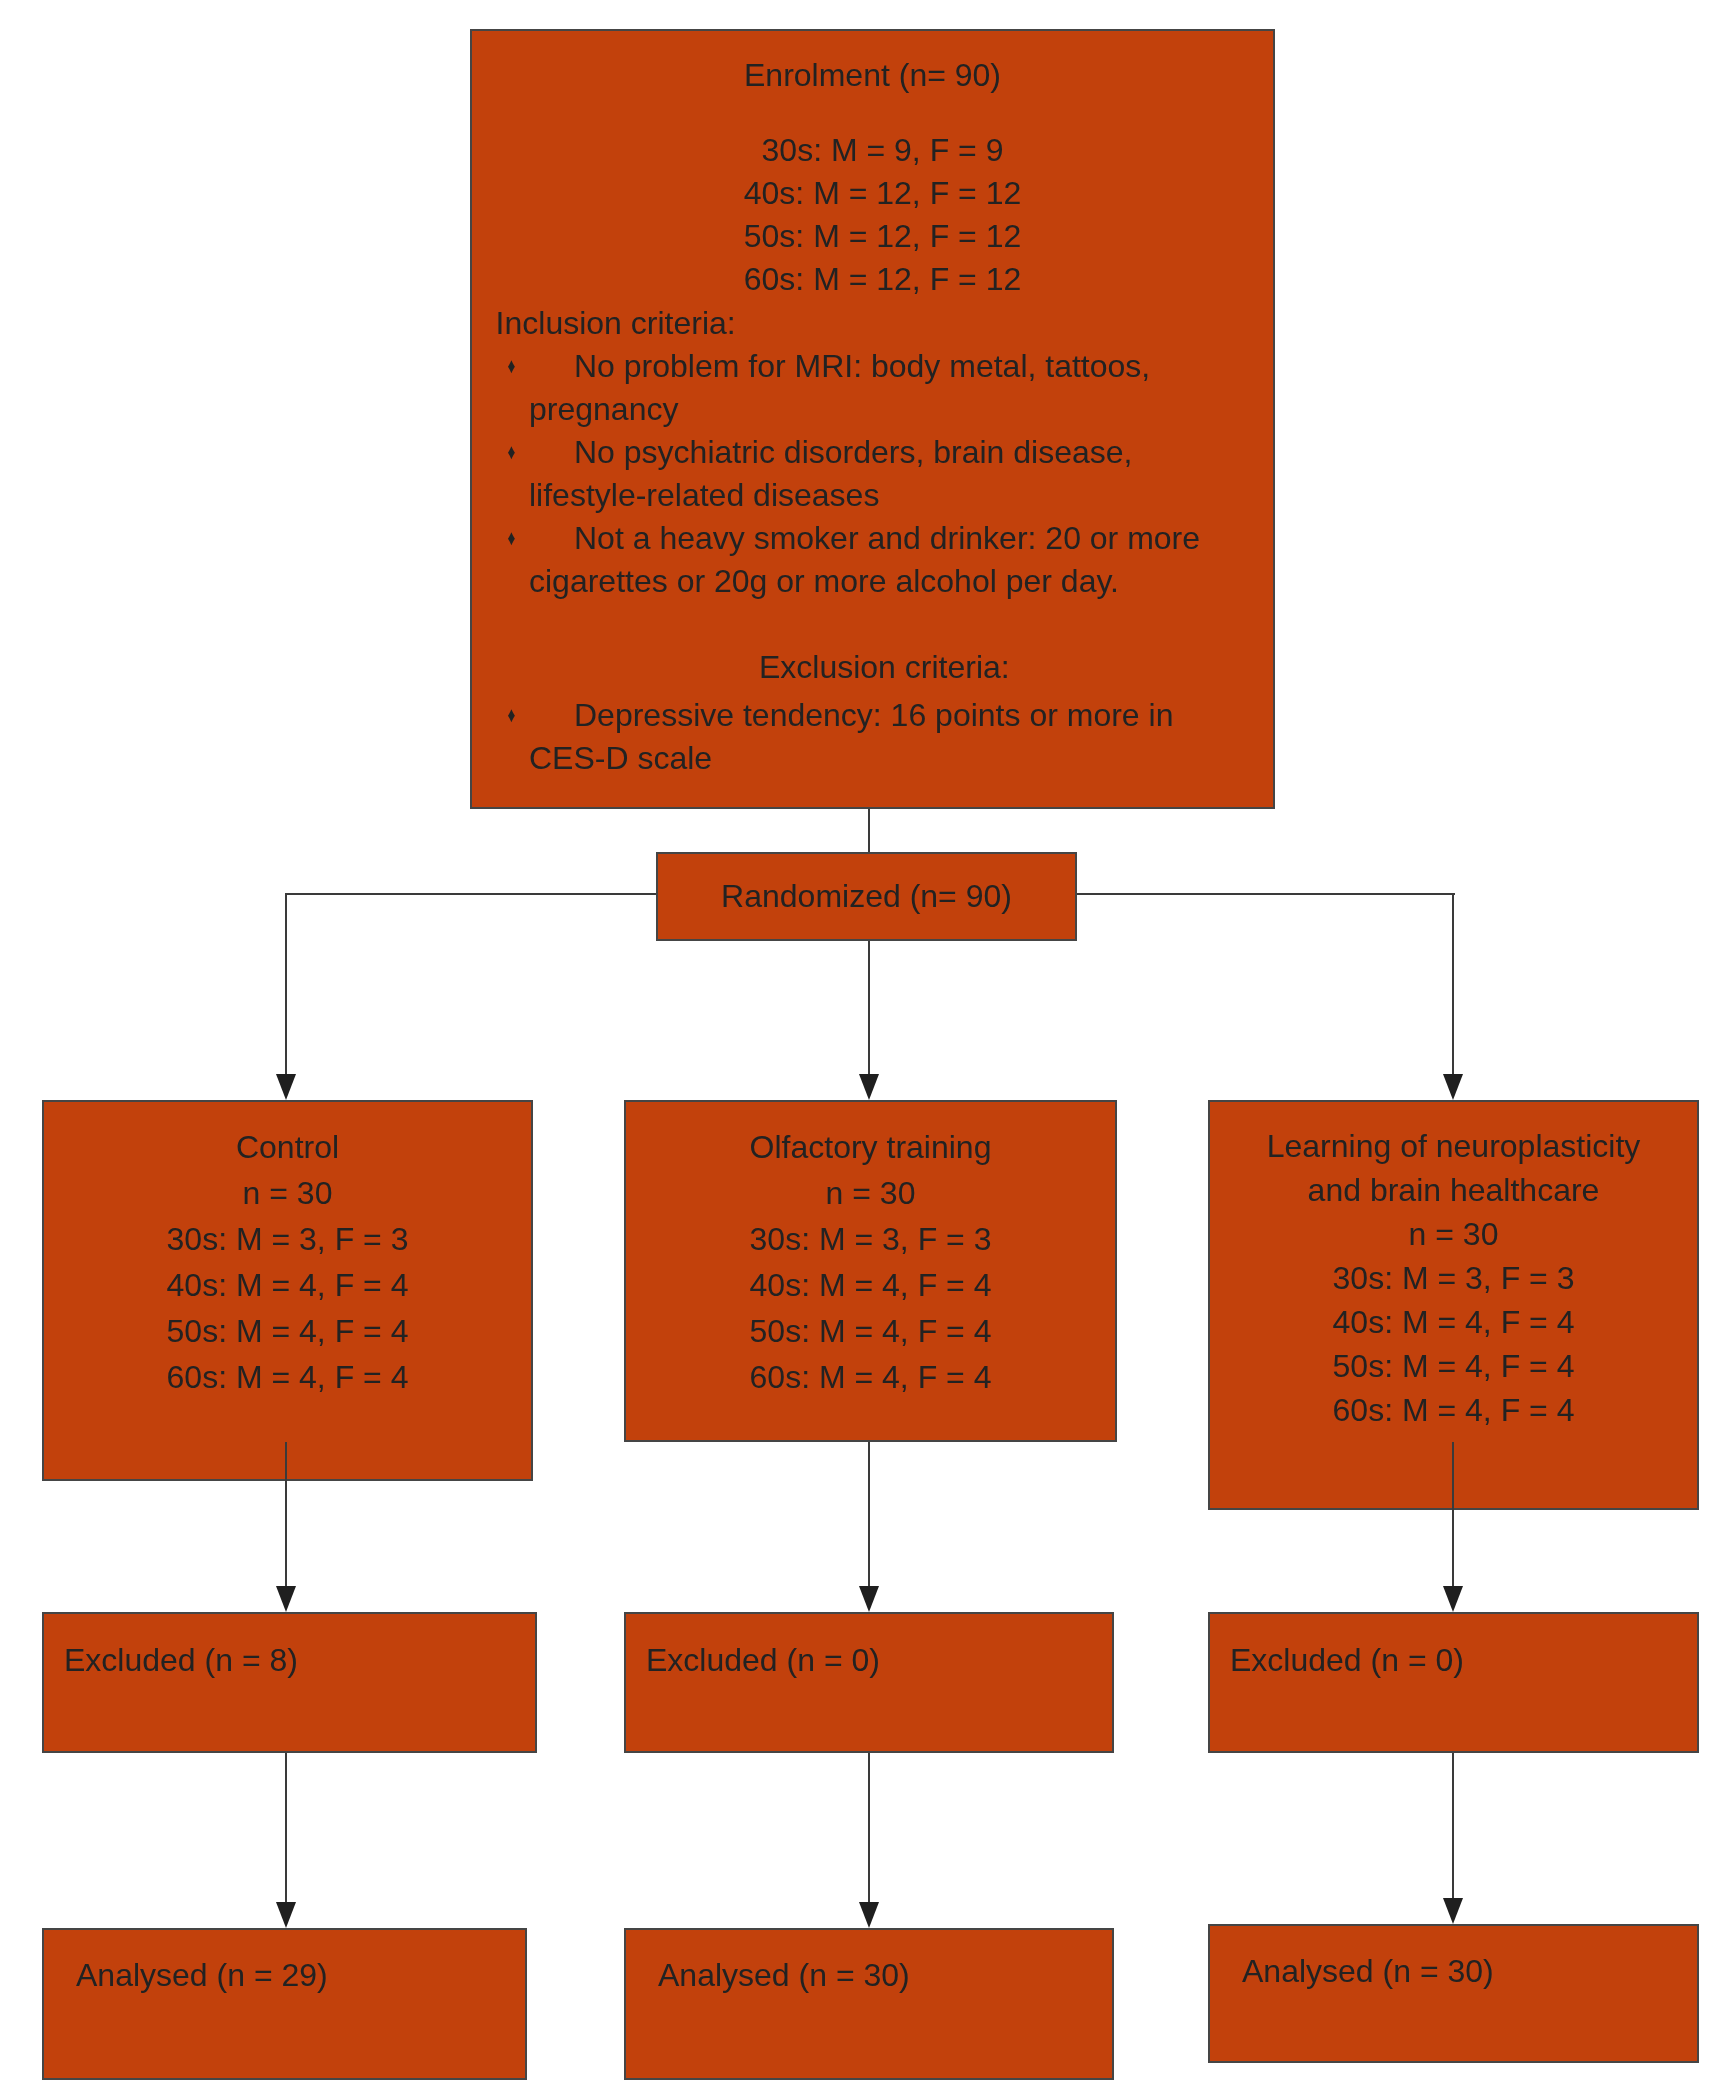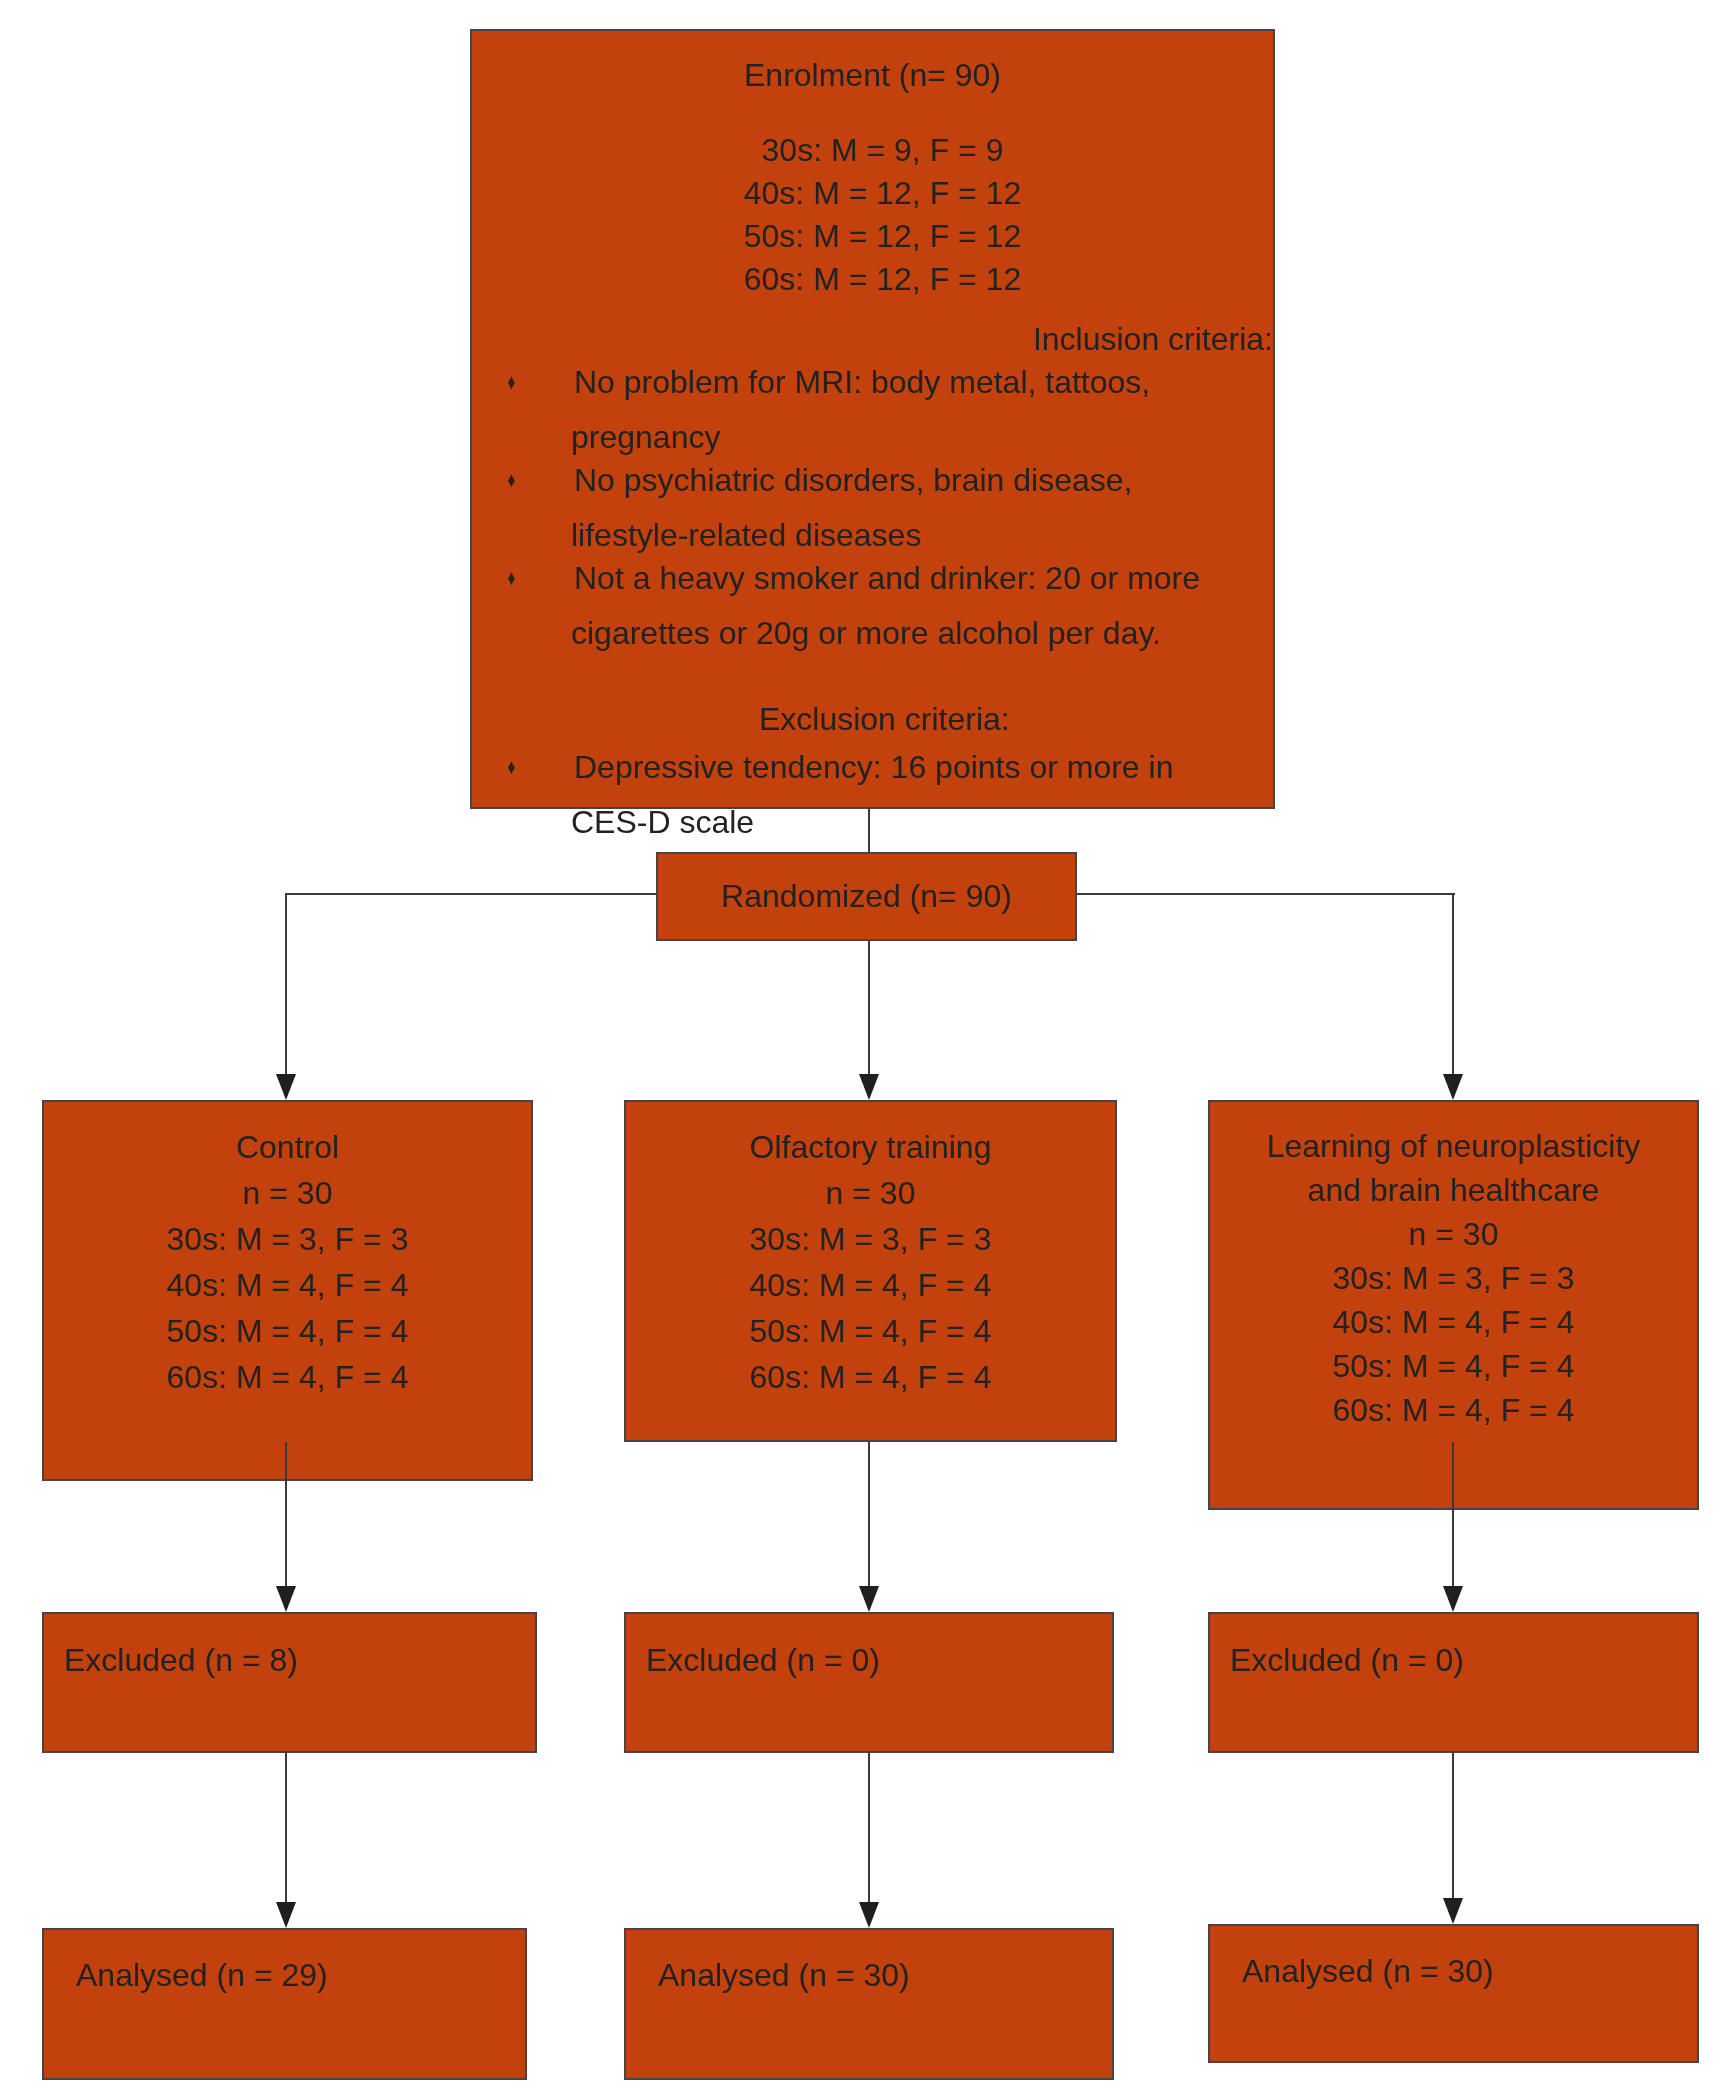--- a/index.html
+++ b/index.html
@@ -20,29 +20,29 @@
   .arrowhead {
     position: absolute; width: 0; height: 0;
     border-left: 10px solid transparent;
     border-right: 10px solid transparent;
     border-top: 26px solid #1f1f1f;
   }
   
   .enrol-title { margin-top: 23px; line-height: 43px; text-align: center; }
   .enrol-demo { margin-top: 31.5px; }
   .enrol-demo .line { text-align: center; }
-  .crit-heading { margin-top: 17px; line-height: 43px; padding-left: 23.6px; white-space: nowrap; text-align: right; }
+  .crit-heading { margin-top: 1px; line-height: 43px; padding-left: 23.6px; white-space: nowrap; }
   .bullets { margin-top: 0; }
   .bullet-row { position: relative; line-height: 43px; padding-left: 102px; white-space: nowrap; }
   .bullet-glyph {
     position: absolute; left: 34px; top: 0;
     font-size: 21.5px; line-height: 43px;
     display: inline-block; transform: scaleX(0.72);
   }
-  .bullet-cont { line-height: 43px; padding-left: 99px; white-space: nowrap; margin-top: 12px; }
+  .bullet-cont { line-height: 43px; padding-left: 57px; white-space: nowrap; }
   .excl-heading { margin-top: 43px; line-height: 43px; padding-left: 23.6px; white-space: nowrap; text-align: center; }
   .excl-items { margin-top: 5.7px; }
   
   .rand-box { display: flex; align-items: center; justify-content: center; }
   
   .group-box { text-align: center; }
   .group-roomy { padding-top: 21.5px; }
   .group-roomy .gline { line-height: 46px; white-space: nowrap; }
   .group-tight { padding-top: 21.5px; }
   .group-tight .gline { line-height: 44px; white-space: nowrap; }

